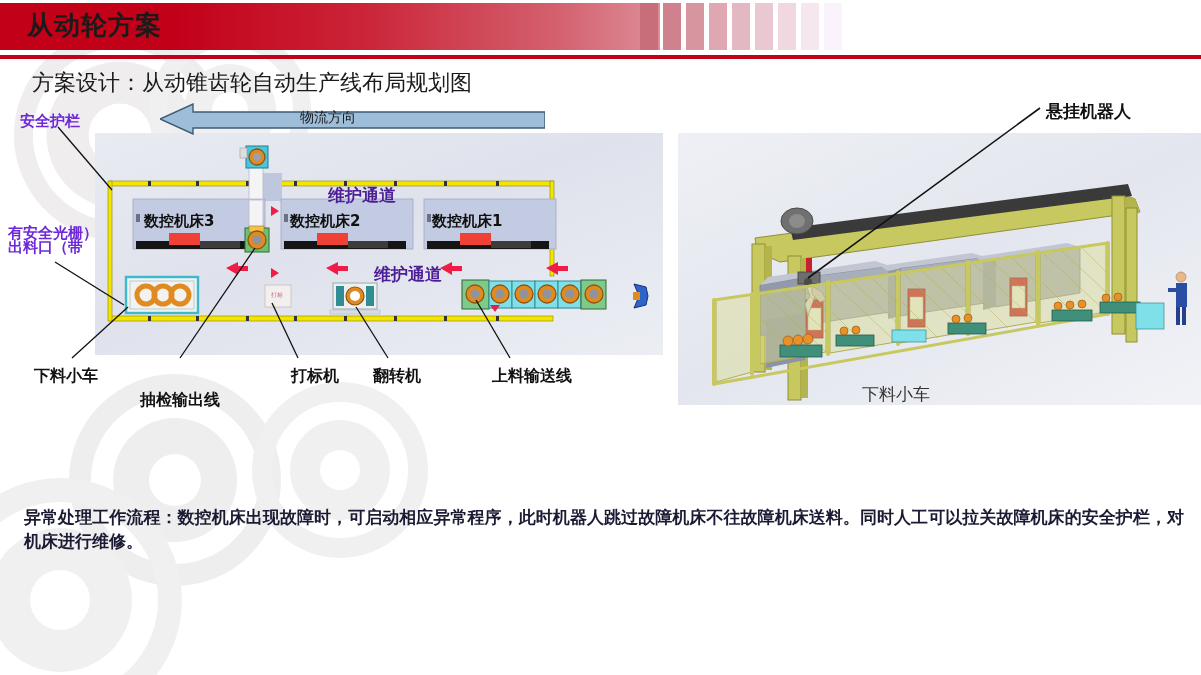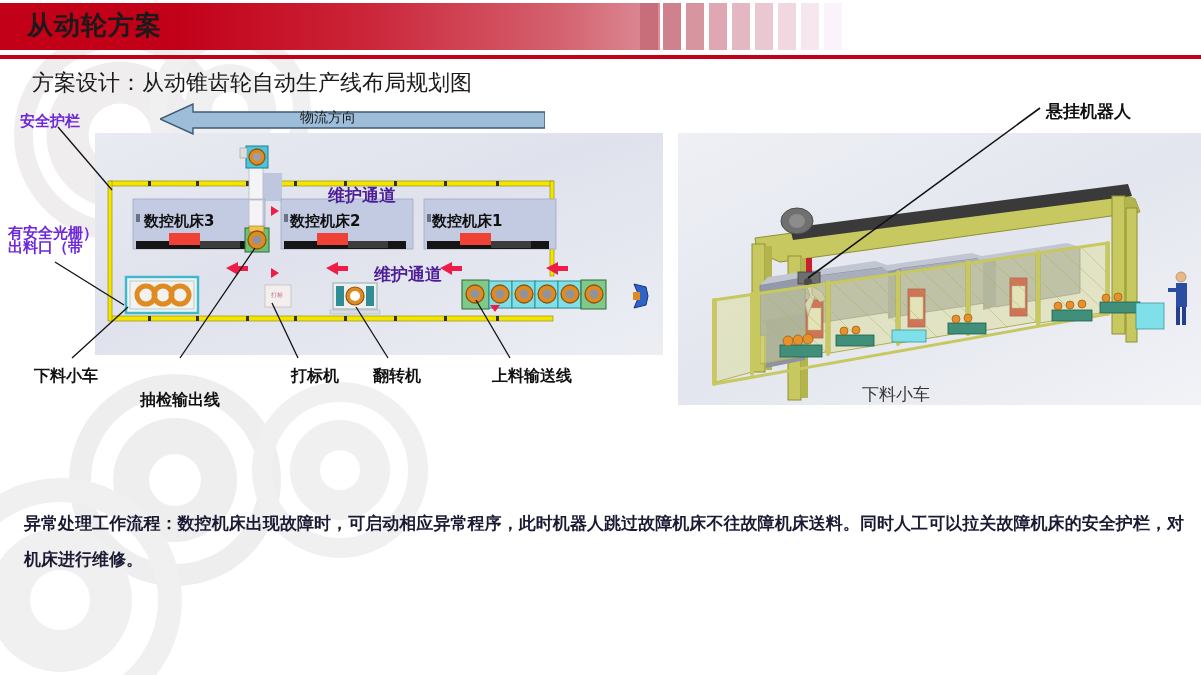--- a/index.html
+++ b/index.html
@@ -69,21 +69,21 @@
   #robot-label{
     position:absolute;left:1046px;top:100px;z-index:8;font-size:17px;font-weight:bold;color:#111;
     white-space:nowrap;
   }
   #elevation-label{
     position:absolute;left:862px;top:383px;z-index:8;font-size:17px;color:#333;white-space:nowrap;
   }
   
   #body-text{
     position:absolute;left:24px;top:505px;width:1160px;z-index:8;
-    font-size:17px;color:#1a1a33;line-height:36px;text-align:justify;
+    font-size:17px;color:#1a1a33;line-height:24px;text-align:justify;
     font-family:"DejaVu Serif","Liberation Serif",serif;font-weight:bold;
   }
 </style>
 </head>
 <body>
 
 <svg id="watermark" viewBox="0 0 1201 675">
   <defs>
     <g id="gearshape">
       <path d="M0,-100 L12,-98 L16,-86 L30,-92 L38,-82 L30,-70 L44,-68 L48,-54 L36,-46

